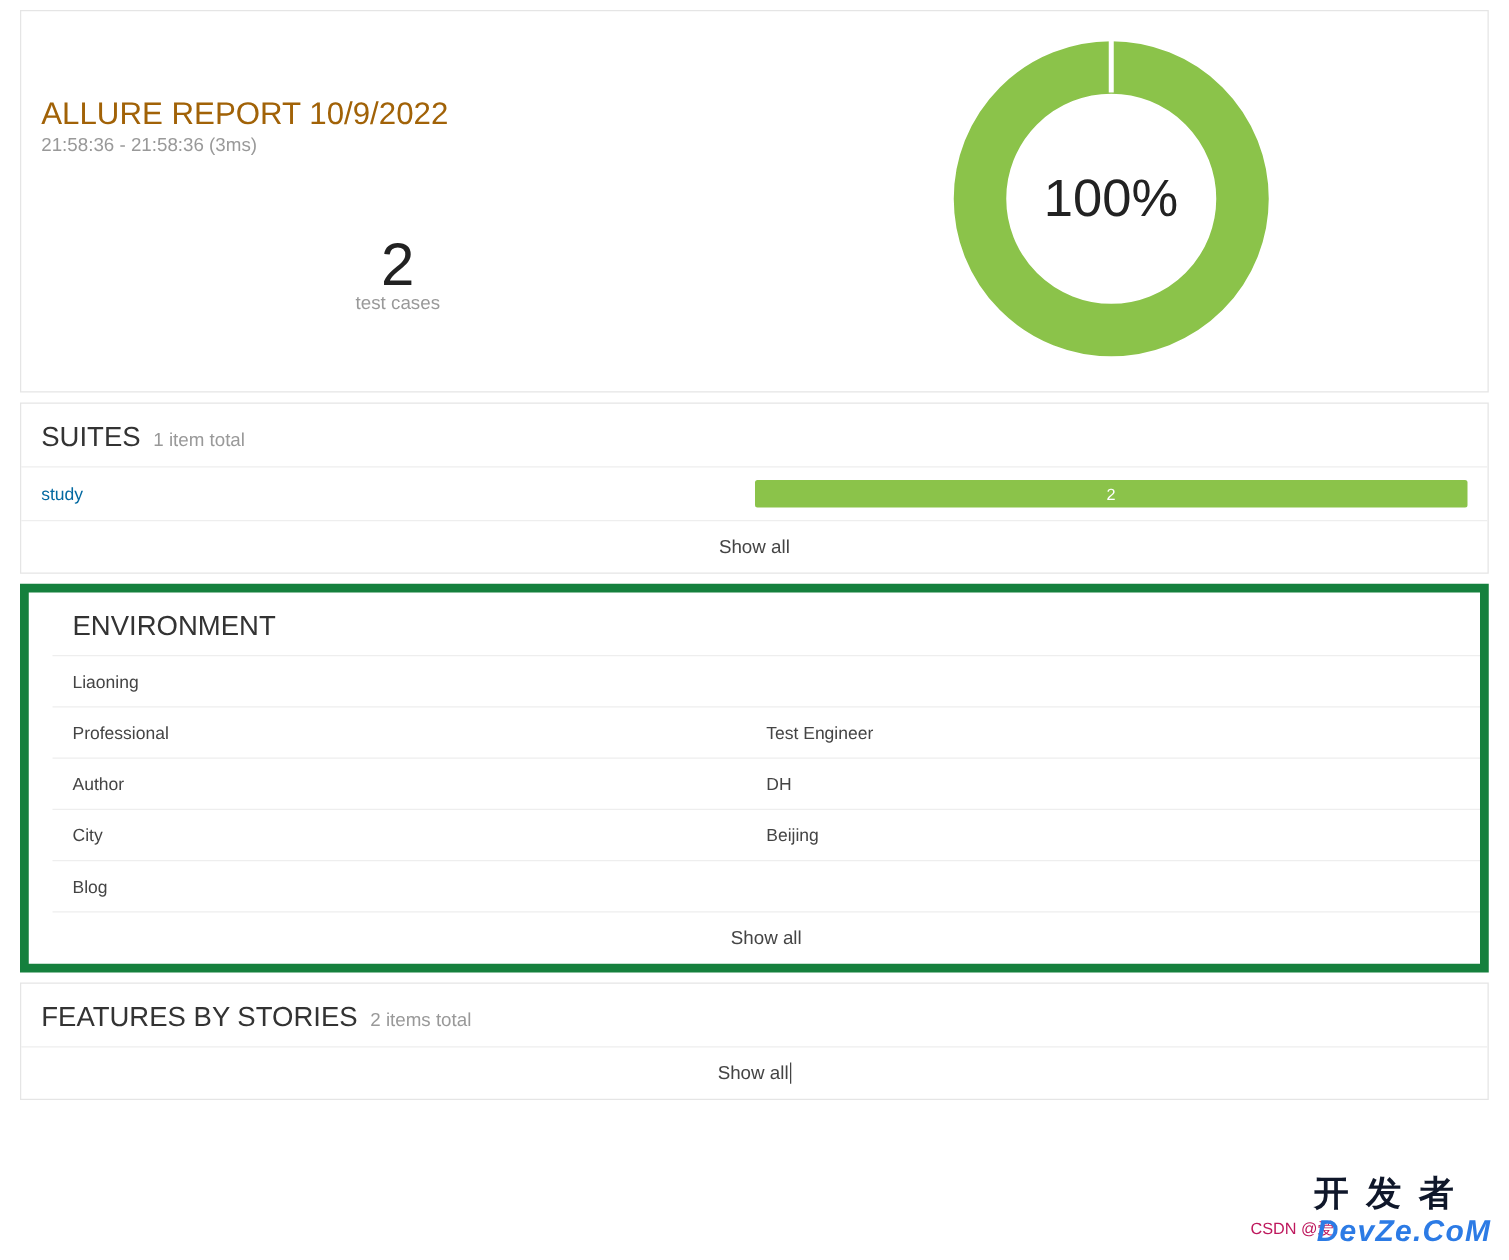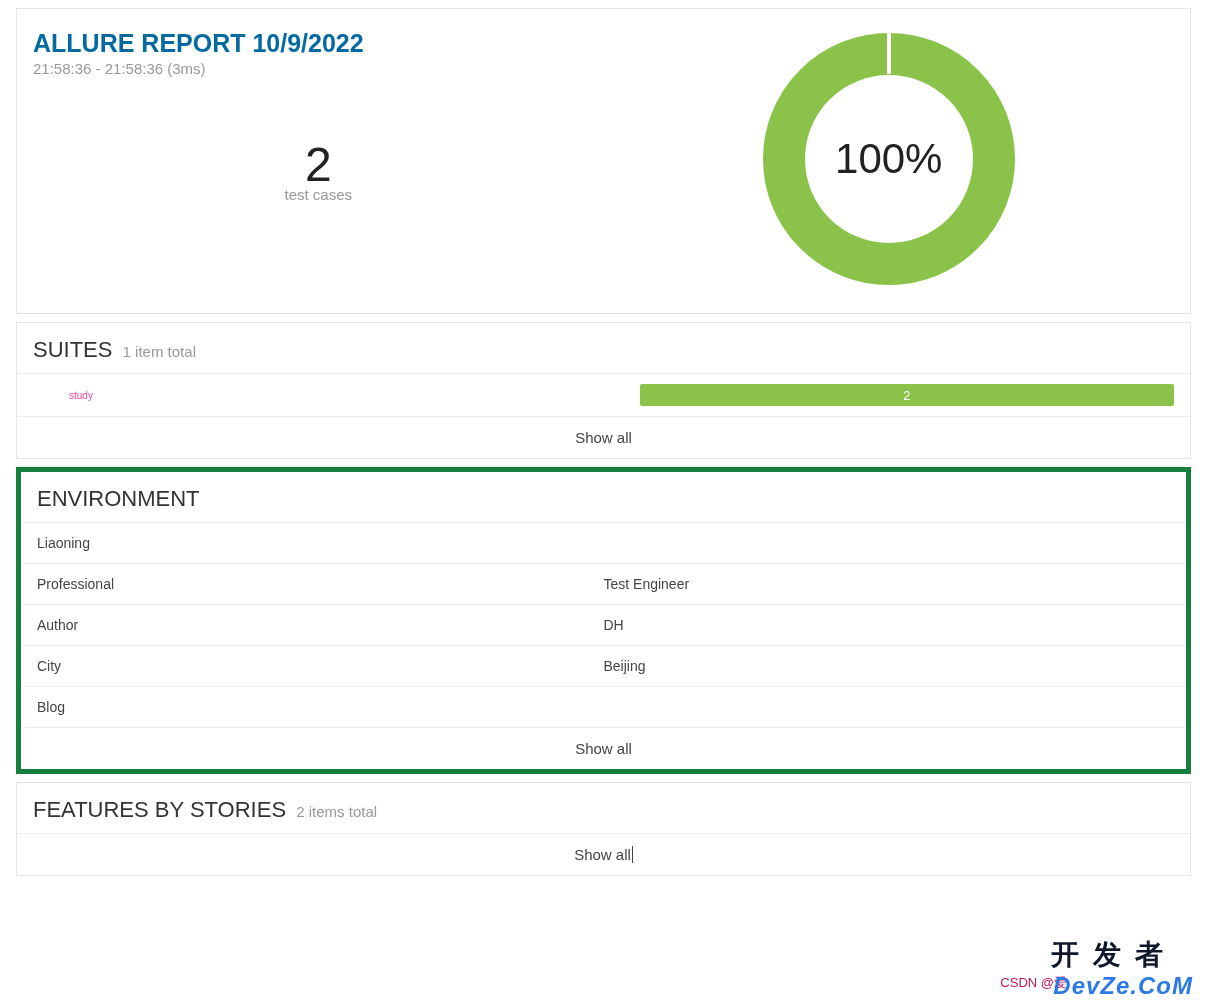--- a/index.html
+++ b/index.html
@@ -21,22 +21,23 @@
     }
     .summary-card {
       display: flex;
       padding: 20px 16px 24px 16px;
     }
     .summary-left {
       flex: 1;
     }
     .report-title {
       font-size: 25px;
-      font-weight: 700;
-      color: #0369a1;
+      font-weight: 400;
+      color: #a16207;
+      margin-top: 48px;
     }
     .report-subtitle {
       font-size: 15px;
       color: #999;
       margin-top: 2px;
     }
     .test-count-block {
       text-align: center;
       margin-top: 60px;
     }
@@ -86,23 +87,22 @@
       text-align: center;
     }
     .suite-row {
       display: flex;
       align-items: center;
       padding: 10px 16px;
       border-top: 1px solid #eee;
     }
     .suite-name {
       flex: 0 0 50%;
-      font-size: 10px;
-      color: #ec4899;
-      margin-left: 36px;
+      font-size: 14px;
+      color: #0369a1;
     }
     .suite-bar-wrapper {
       flex: 1;
     }
     .suite-bar {
       background: #8bc34a;
       height: 22px;
       display: flex;
       align-items: center;
       justify-content: center;
@@ -128,24 +128,25 @@
       font-size: 14px;
       color: #444;
     }
     .env-key {
       flex: 0 0 50%;
     }
     .env-val {
       flex: 1;
     }
     .env-card {
-      border: 5px solid #15803d;
+      border: 7px solid #15803d;
       margin: 8px 16px;
       background: #fff;
       position: relative;
+      padding-left: 19px;
     }
     .features-show-all {
       text-align: center;
       padding: 12px 0;
       font-size: 15px;
       color: #444;
       border-top: 1px solid #eee;
       cursor: pointer;
     }
     .features-show-all span {

